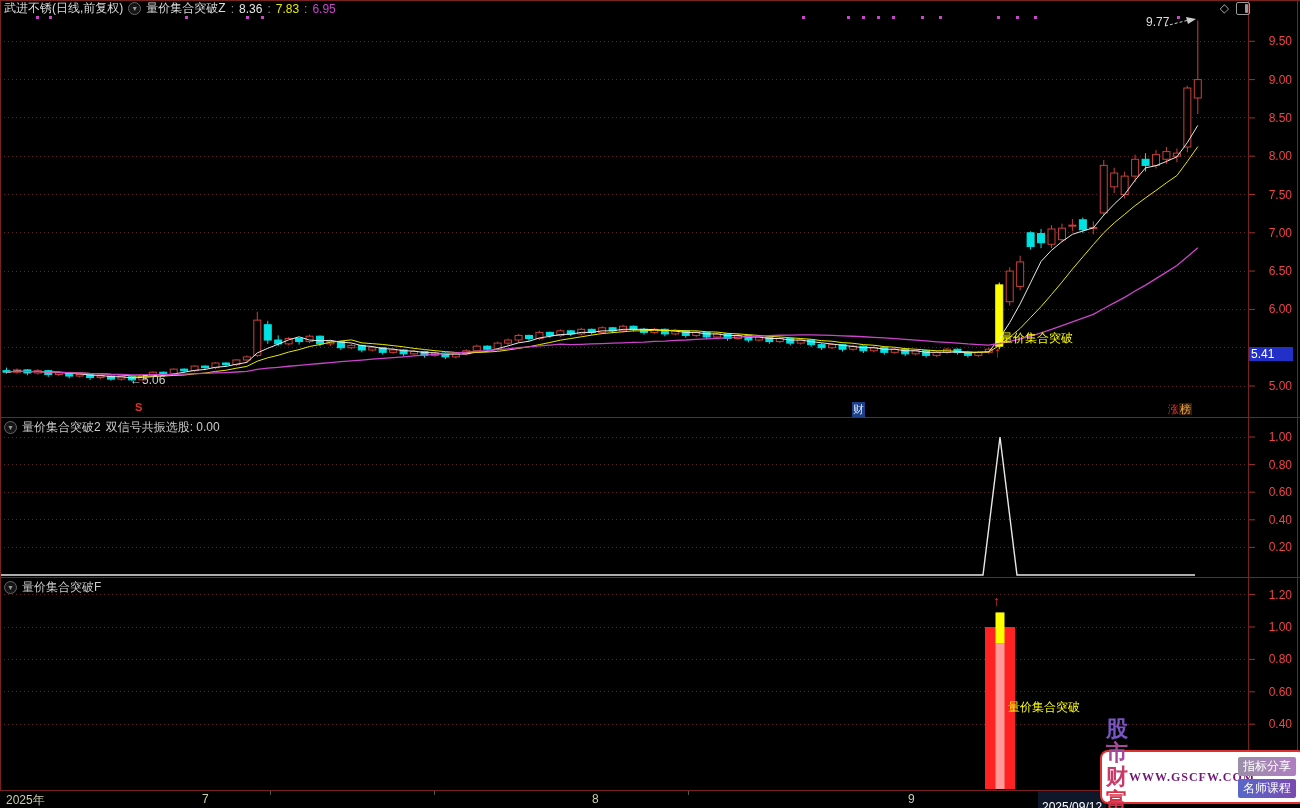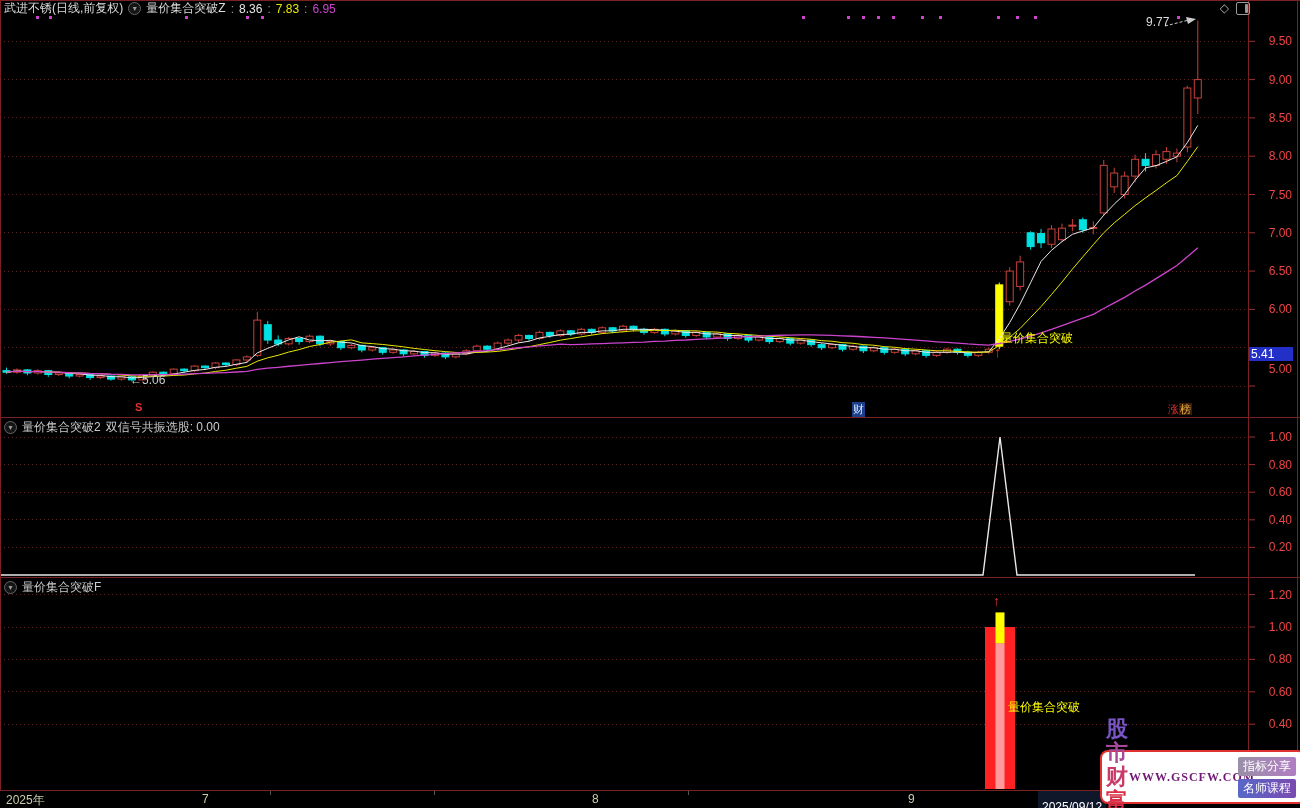--- a/index.html
+++ b/index.html
@@ -428,21 +428,21 @@
     </div>
   </div>
 <div class="ax-label" style="top: 34.3px;">9.50</div>
     <div class="ax-label" style="top: 72.6px;">9.00</div>
     <div class="ax-label" style="top: 110.9px;">8.50</div>
     <div class="ax-label" style="top: 149.2px;">8.00</div>
     <div class="ax-label" style="top: 187.5px;">7.50</div>
     <div class="ax-label" style="top: 225.8px;">7.00</div>
     <div class="ax-label" style="top: 264.1px;">6.50</div>
     <div class="ax-label" style="top: 302.4px;">6.00</div>
-    <div class="ax-label" style="top: 362px;">5.00</div>
+    <div class="ax-label" style="top: 379px;">5.00</div>
     <div class="ax-label" style="top: 430px;">1.00</div>
     <div class="ax-label" style="top: 457.6px;">0.80</div>
     <div class="ax-label" style="top: 485.2px;">0.60</div>
     <div class="ax-label" style="top: 512.8px;">0.40</div>
     <div class="ax-label" style="top: 540.4px;">0.20</div>
     <div class="ax-label" style="top: 587.6px;">1.20</div>
     <div class="ax-label" style="top: 620px;">1.00</div>
     <div class="ax-label" style="top: 652.4px;">0.80</div>
     <div class="ax-label" style="top: 684.8px;">0.60</div>
     <div class="ax-label" style="top: 717.2px;">0.40</div>

